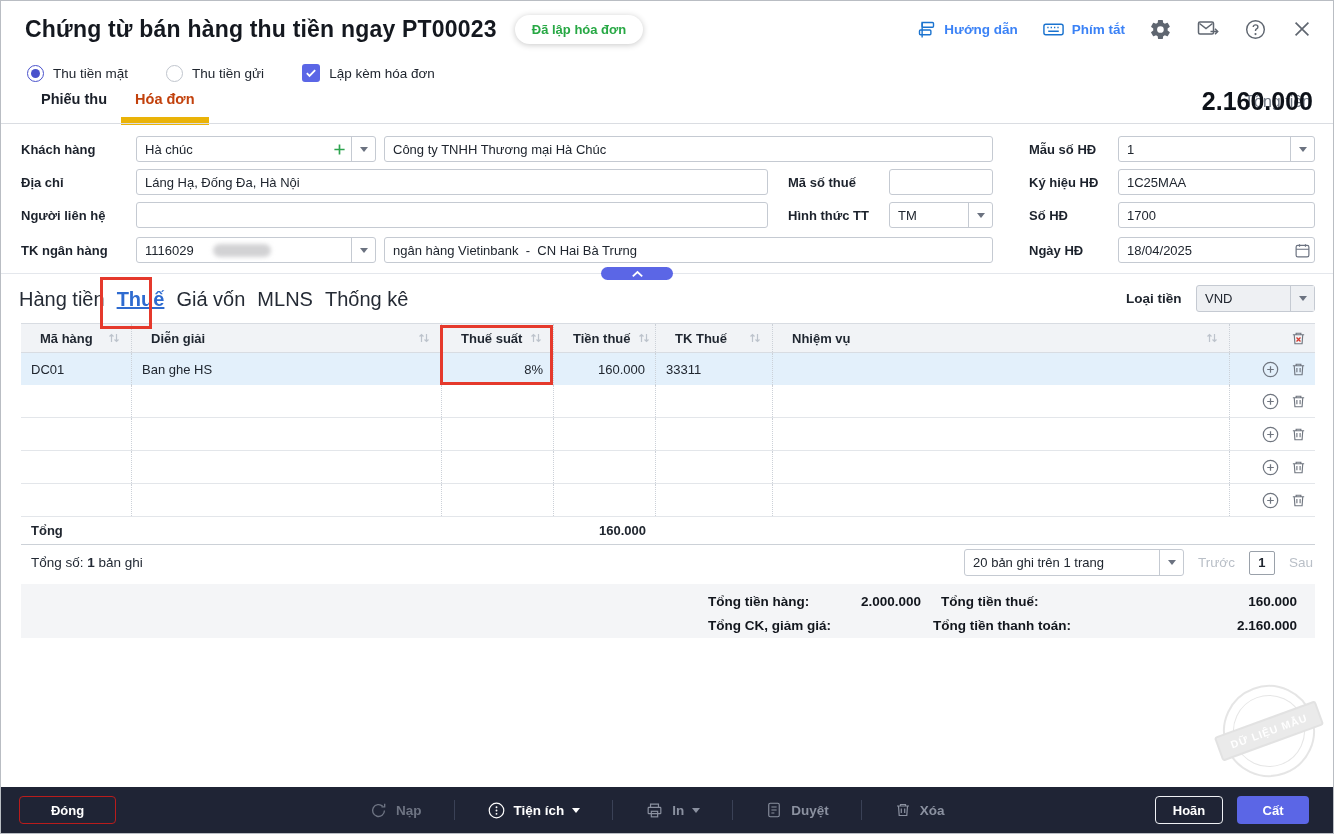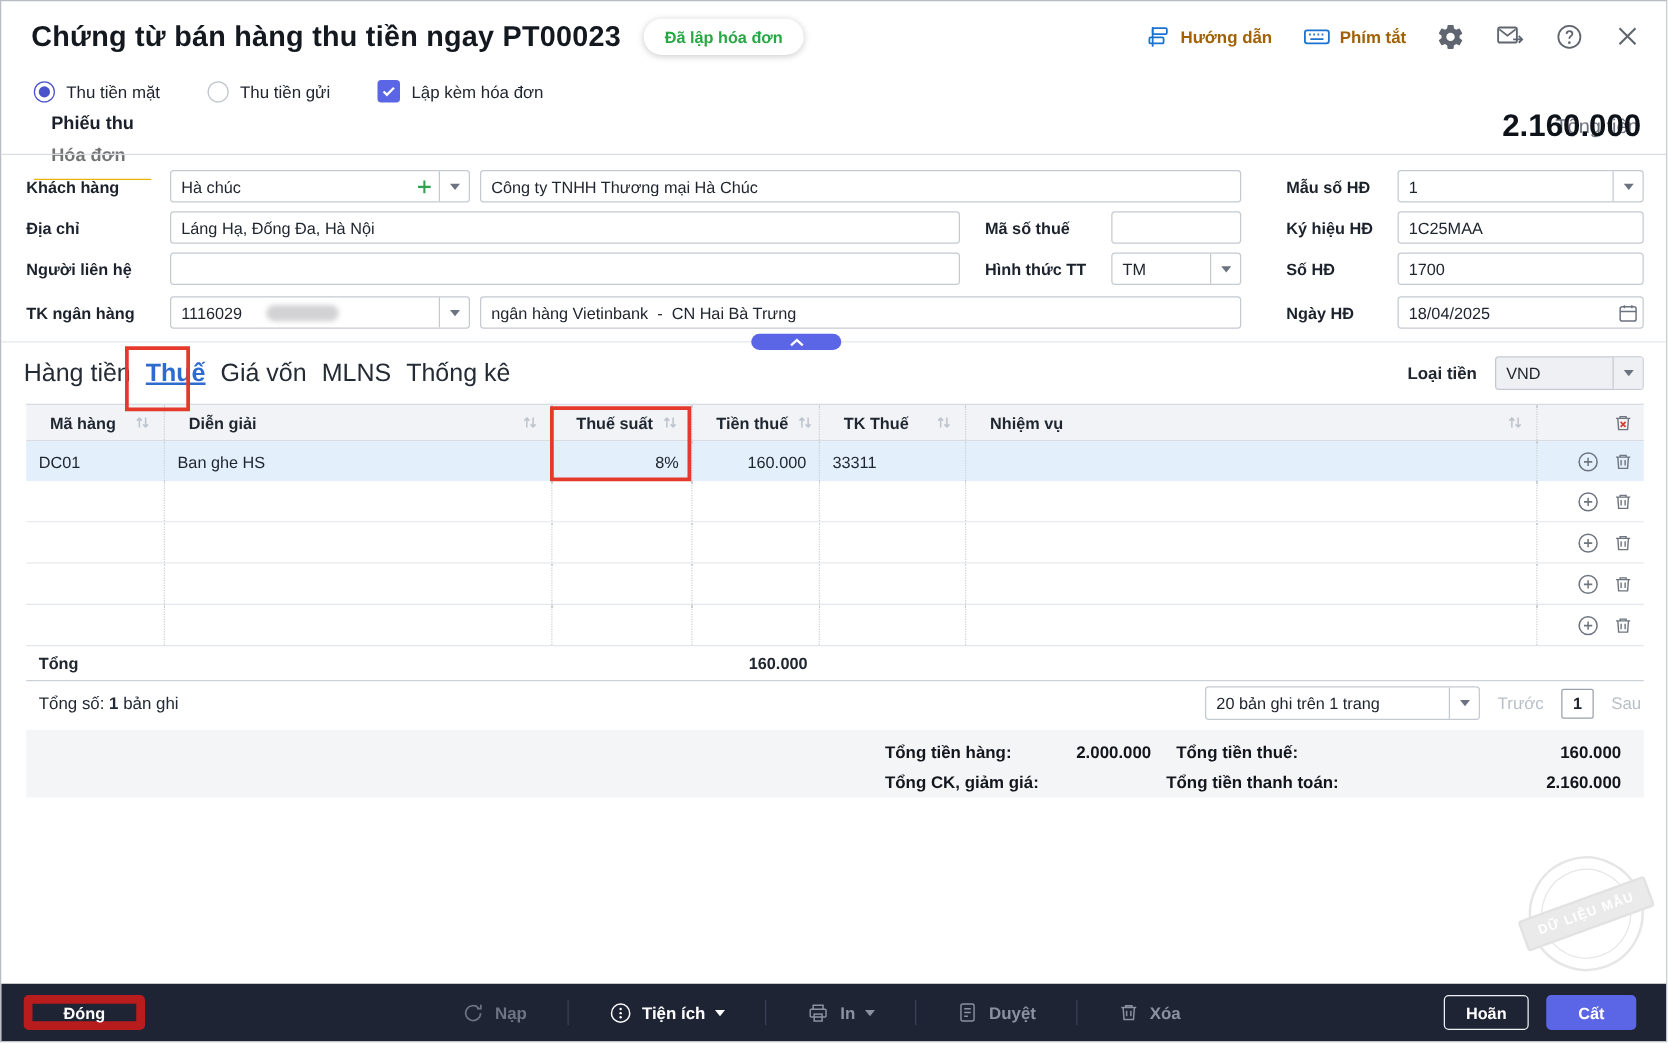--- a/index.html
+++ b/index.html
@@ -9,39 +9,39 @@
             border:1px solid #b9bdc3; overflow:hidden; }
 
   svg.ic { display:block; }
 
   
   .titlebar { position:absolute; top:0; left:0; right:0; height:56px; display:flex; align-items:center; padding:0 20px 0 24px; }
   .page-title { font-size:23px; font-weight:700; color:#14181f; letter-spacing:.2px; white-space:nowrap; }
   .badge { margin-left:18px; background:#fff; color:#27a844; font-weight:700; font-size:13px;
            padding:7px 17px; border-radius:17px; box-shadow:0 1px 6px rgba(0,0,0,.22); white-space:nowrap; }
   .titlebar-right { margin-left:auto; display:flex; align-items:center; gap:24px; }
-  .tb-link { display:flex; align-items:center; gap:7px; color:#a16207; font-size:13.5px; font-weight:600; cursor:pointer; white-space:nowrap; }
+  .tb-link { display:flex; align-items:center; gap:7px; color:#3b82f6; font-size:13.5px; font-weight:600; cursor:pointer; white-space:nowrap; }
   .tb-icon { color:#5f6670; cursor:pointer; display:flex; }
 
   
   .options-row { position:absolute; top:60px; left:26px; display:flex; align-items:center; gap:38px; height:24px; font-size:13.5px; }
   .opt { display:flex; align-items:center; gap:9px; }
   .radio { width:17px; height:17px; border-radius:50%; position:relative; }
   .radio.sel { border:1.5px solid #4a52cc; }
   .radio.sel::after { content:""; position:absolute; left:50%; top:50%; width:9px; height:9px; margin:-4.5px 0 0 -4.5px; border-radius:50%; background:#4a52cc; }
   .radio.unsel { border:1.5px solid #c0c5cd; background:#fff; }
   .cb { width:18px; height:18px; background:#5b66e6; border-radius:3px; display:flex; align-items:center; justify-content:center; }
 
   .total-label { position:absolute; top:63px; right:22px; color:#6d7480; font-size:16px;margin-top:29px; }
   .total-amount { position:absolute; top:86px; right:20px; font-size:25px; font-weight:700; color:#0e1219; }
 
   
-  .doc-tabs { position:absolute; top:90px; left:26px; display:flex; font-size:14.5px; font-weight:700;flex-direction:column; }
+  .doc-tabs { position:absolute; top:90px; left:26px; display:flex; font-size:14.5px; font-weight:700; }
   .doc-tab { padding:0 14px 10px; cursor:pointer; color:#1a1f29; }
-  .doc-tab.active { color:#737373; border-bottom:1px solid #eab308; }
+  .doc-tab.active { color:#c2410c; border-bottom:8px solid #eab308; }
   .hline1 { position:absolute; top:122px; left:0; right:0; border-top:1px solid #dadde2; }
 
   
   .f-label { position:absolute; font-size:13px; font-weight:700; color:#1c222c; white-space:nowrap; }
   .field { position:absolute; height:26px; border:1px solid #c5cad2; border-radius:3px; background:#fff; display:flex; align-items:center; }
   .field input { border:0; outline:0; flex:1; min-width:0; padding:0 8px; font:13px "Liberation Sans", sans-serif; color:#20262f; background:transparent; }
   .adorn { width:24px; height:100%; display:flex; align-items:center; justify-content:center; flex:none; cursor:pointer; }
   .caret-box { border-left:1px solid #c5cad2; }
   .caret { width:0; height:0; border-left:4.5px solid transparent; border-right:4.5px solid transparent; border-top:5.5px solid #6b7280; }
   .selectbox { position:absolute; height:26px; border:1px solid #c5cad2; border-radius:3px; background:#fff; display:flex; align-items:center; cursor:pointer; }
@@ -92,21 +92,21 @@
   
   .stamp { position:absolute; left:1222px; top:684px; width:92px; height:92px; transform:rotate(-20deg); opacity:.5; pointer-events:none; }
   .ring  { position:absolute; inset:0; border:2px solid #cdcdcd; border-radius:50%; }
   .ring2 { position:absolute; inset:10px; border:1.5px solid #cdcdcd; border-radius:50%; }
   .band  { position:absolute; left:-8px; right:-8px; top:33px; height:26px; background:#d6d6d6; border:2px solid #c6c6c6; border-radius:3px;
            display:flex; align-items:center; justify-content:center; color:#fff; font-weight:700; font-size:10.5px; letter-spacing:1px; }
 
   
   .toolbar { position:absolute; left:0; right:0; bottom:0; height:46px; background:#1f2435; }
   .btn { height:28px; border-radius:4px; font-size:13px; font-weight:700; display:flex; align-items:center; justify-content:center; cursor:pointer; }
-  .btn-dong { position:absolute; left:18px; top:9px; width:97px; border:7px solid #b91c1c; color:#fff; background:transparent; }
+  .btn-dong { position:absolute; left:18px; top:9px; width:97px; border:1px solid #b91c1c; color:#fff; background:transparent; }
   .btn-hoan { position:absolute; right:110px; top:9px; width:68px; border:1px solid #eef0f4; color:#fff; background:transparent; }
   .btn-cat  { position:absolute; right:24px; top:9px; width:72px; border:none; background:#5b66e6; color:#fff; }
   .tool-group { position:absolute; left:368px; top:0; height:46px; display:flex; align-items:center; gap:32px; font-size:13.5px; font-weight:600; }
   .tool-item { display:flex; align-items:center; gap:8px; color:#8b91a0; cursor:pointer; white-space:nowrap; }
   .tool-item.dim { color:#6e7483; }
   .tool-item.bright { color:#fff; }
   .tdiv { width:1px; height:20px; background:#3a4156; }
   .tcaret { width:0; height:0; border-left:4px solid transparent; border-right:4px solid transparent; border-top:5px solid currentColor; }
 
   

